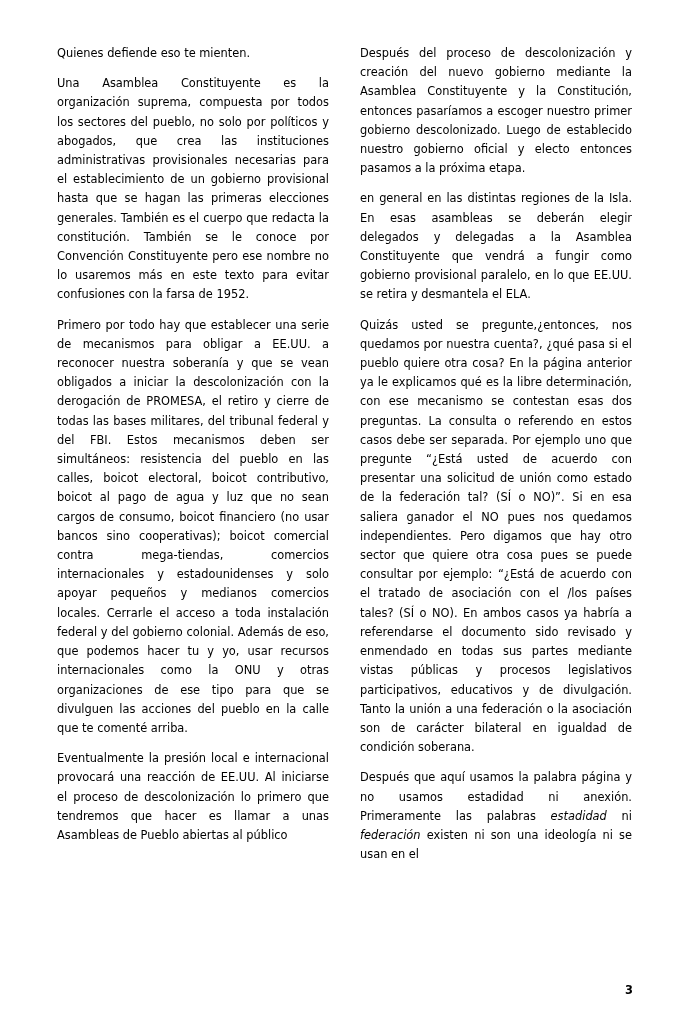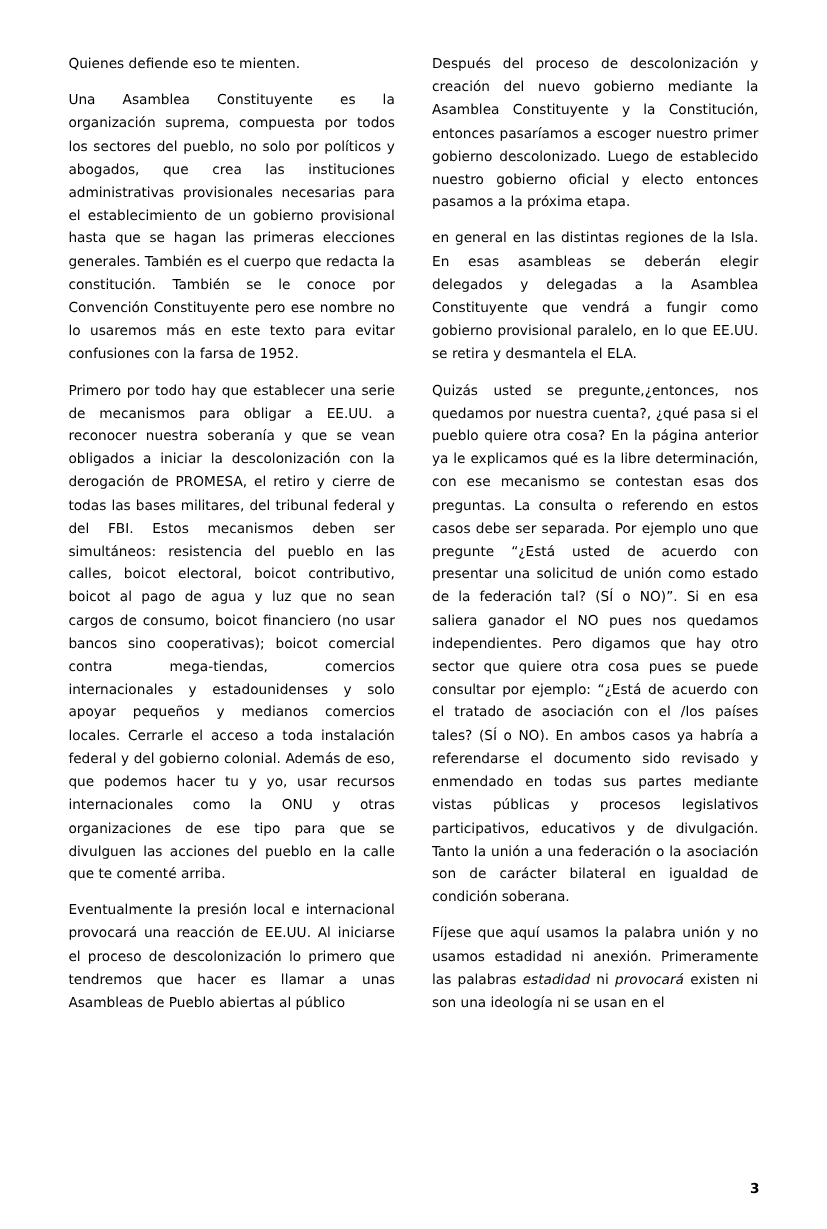--- a/index.html
+++ b/index.html
@@ -72,17 +72,17 @@
     <div class="col" id="left-column">
         <p><span>Quienes defiende eso te mienten.</span></p>
         <p><span>Una </span><b>Asamblea Constituyente</b><span> es la organización suprema, compuesta por todos los sectores del pueblo, no solo por políticos y abogados, que crea las instituciones administrativas provisionales necesarias para el establecimiento de un gobierno provisional hasta que se hagan las primeras elecciones generales. También es el cuerpo que redacta la constitución. También se le conoce por Convención Constituyente pero ese nombre no lo usaremos más en este texto para evitar confusiones con la farsa de 1952.</span></p>
         <p><span>Primero por todo hay que establecer una serie de mecanismos para obligar a EE.UU. a reconocer nuestra soberanía y que se vean obligados a iniciar la descolonización con la derogación de PROMESA, el retiro y cierre de todas las bases militares, del tribunal federal y del FBI. Estos mecanismos deben ser simultáneos: resistencia del pueblo en las calles, boicot electoral, boicot contributivo, boicot al pago de agua y luz que no sean cargos de consumo, boicot financiero (no usar bancos sino cooperativas); boicot comercial contra mega-tiendas, comercios internacionales y estadounidenses y solo apoyar pequeños y medianos comercios locales. Cerrarle el acceso a toda instalación federal y del gobierno colonial. Además de eso, que podemos hacer tu y yo, usar recursos internacionales como la ONU y otras organizaciones de ese tipo para que se divulguen las acciones del pueblo en la calle que te comenté arriba.</span></p>
         <p><span>Eventualmente la presión local e internacional provocará una reacción de EE.UU. Al iniciarse el proceso de descolonización lo primero que tendremos que hacer es llamar a unas Asambleas de Pueblo abiertas al público</span></p>
       </div>
     <div class="col" id="right-column">
         <p><span>Después del proceso de descolonización y creación del nuevo gobierno mediante la Asamblea Constituyente y la Constitución, entonces pasaríamos a escoger nuestro primer gobierno descolonizado. Luego de establecido nuestro gobierno oficial y electo entonces pasamos a la próxima etapa.</span></p>
         <p><span>en general en las distintas regiones de la Isla. En esas asambleas se deberán elegir delegados y delegadas a la Asamblea Constituyente que vendrá a fungir como gobierno provisional paralelo, en lo que EE.UU. se retira y desmantela el ELA.</span></p>
         <p><span>Quizás usted se pregunte,¿entonces, nos quedamos por nuestra cuenta?, ¿qué pasa si el pueblo quiere otra cosa? En la página anterior ya le explicamos qué es la libre determinación, con ese mecanismo se contestan esas dos preguntas.  La consulta o referendo en estos casos debe ser separada.  Por ejemplo uno que pregunte “¿Está usted de acuerdo con presentar una solicitud de unión como estado de la federación tal? (SÍ o NO)”. Si en esa saliera ganador el NO pues nos quedamos independientes. Pero digamos que hay otro sector que quiere otra cosa pues se puede consultar por ejemplo: “¿Está de acuerdo con el tratado de asociación con el /los países tales? (SÍ o NO). En ambos casos ya habría a referendarse el documento sido revisado y enmendado en todas sus partes mediante vistas públicas y procesos legislativos participativos, educativos y de divulgación. Tanto la unión a una federación o la asociación son de carácter bilateral en igualdad de condición soberana.</span></p>
-        <p><span>Fíjese que aquí usamos la palabra </span><b>unión</b><span> y no usamos estadidad ni anexión. Primeramente las palabras </span><i>estadidad</i><span> ni </span><i>provocará</i><span> existen ni son una ideología ni se usan en el</span></p>
+        <p><span>Después que aquí usamos la palabra </span><b>página</b><span> y no usamos estadidad ni anexión. Primeramente las palabras </span><i>estadidad</i><span> ni </span><i>federación</i><span> existen ni son una ideología ni se usan en el</span></p>
       </div>
   </div>
   <div class="page-number">3</div>
 </div>
 
 </body></html>

